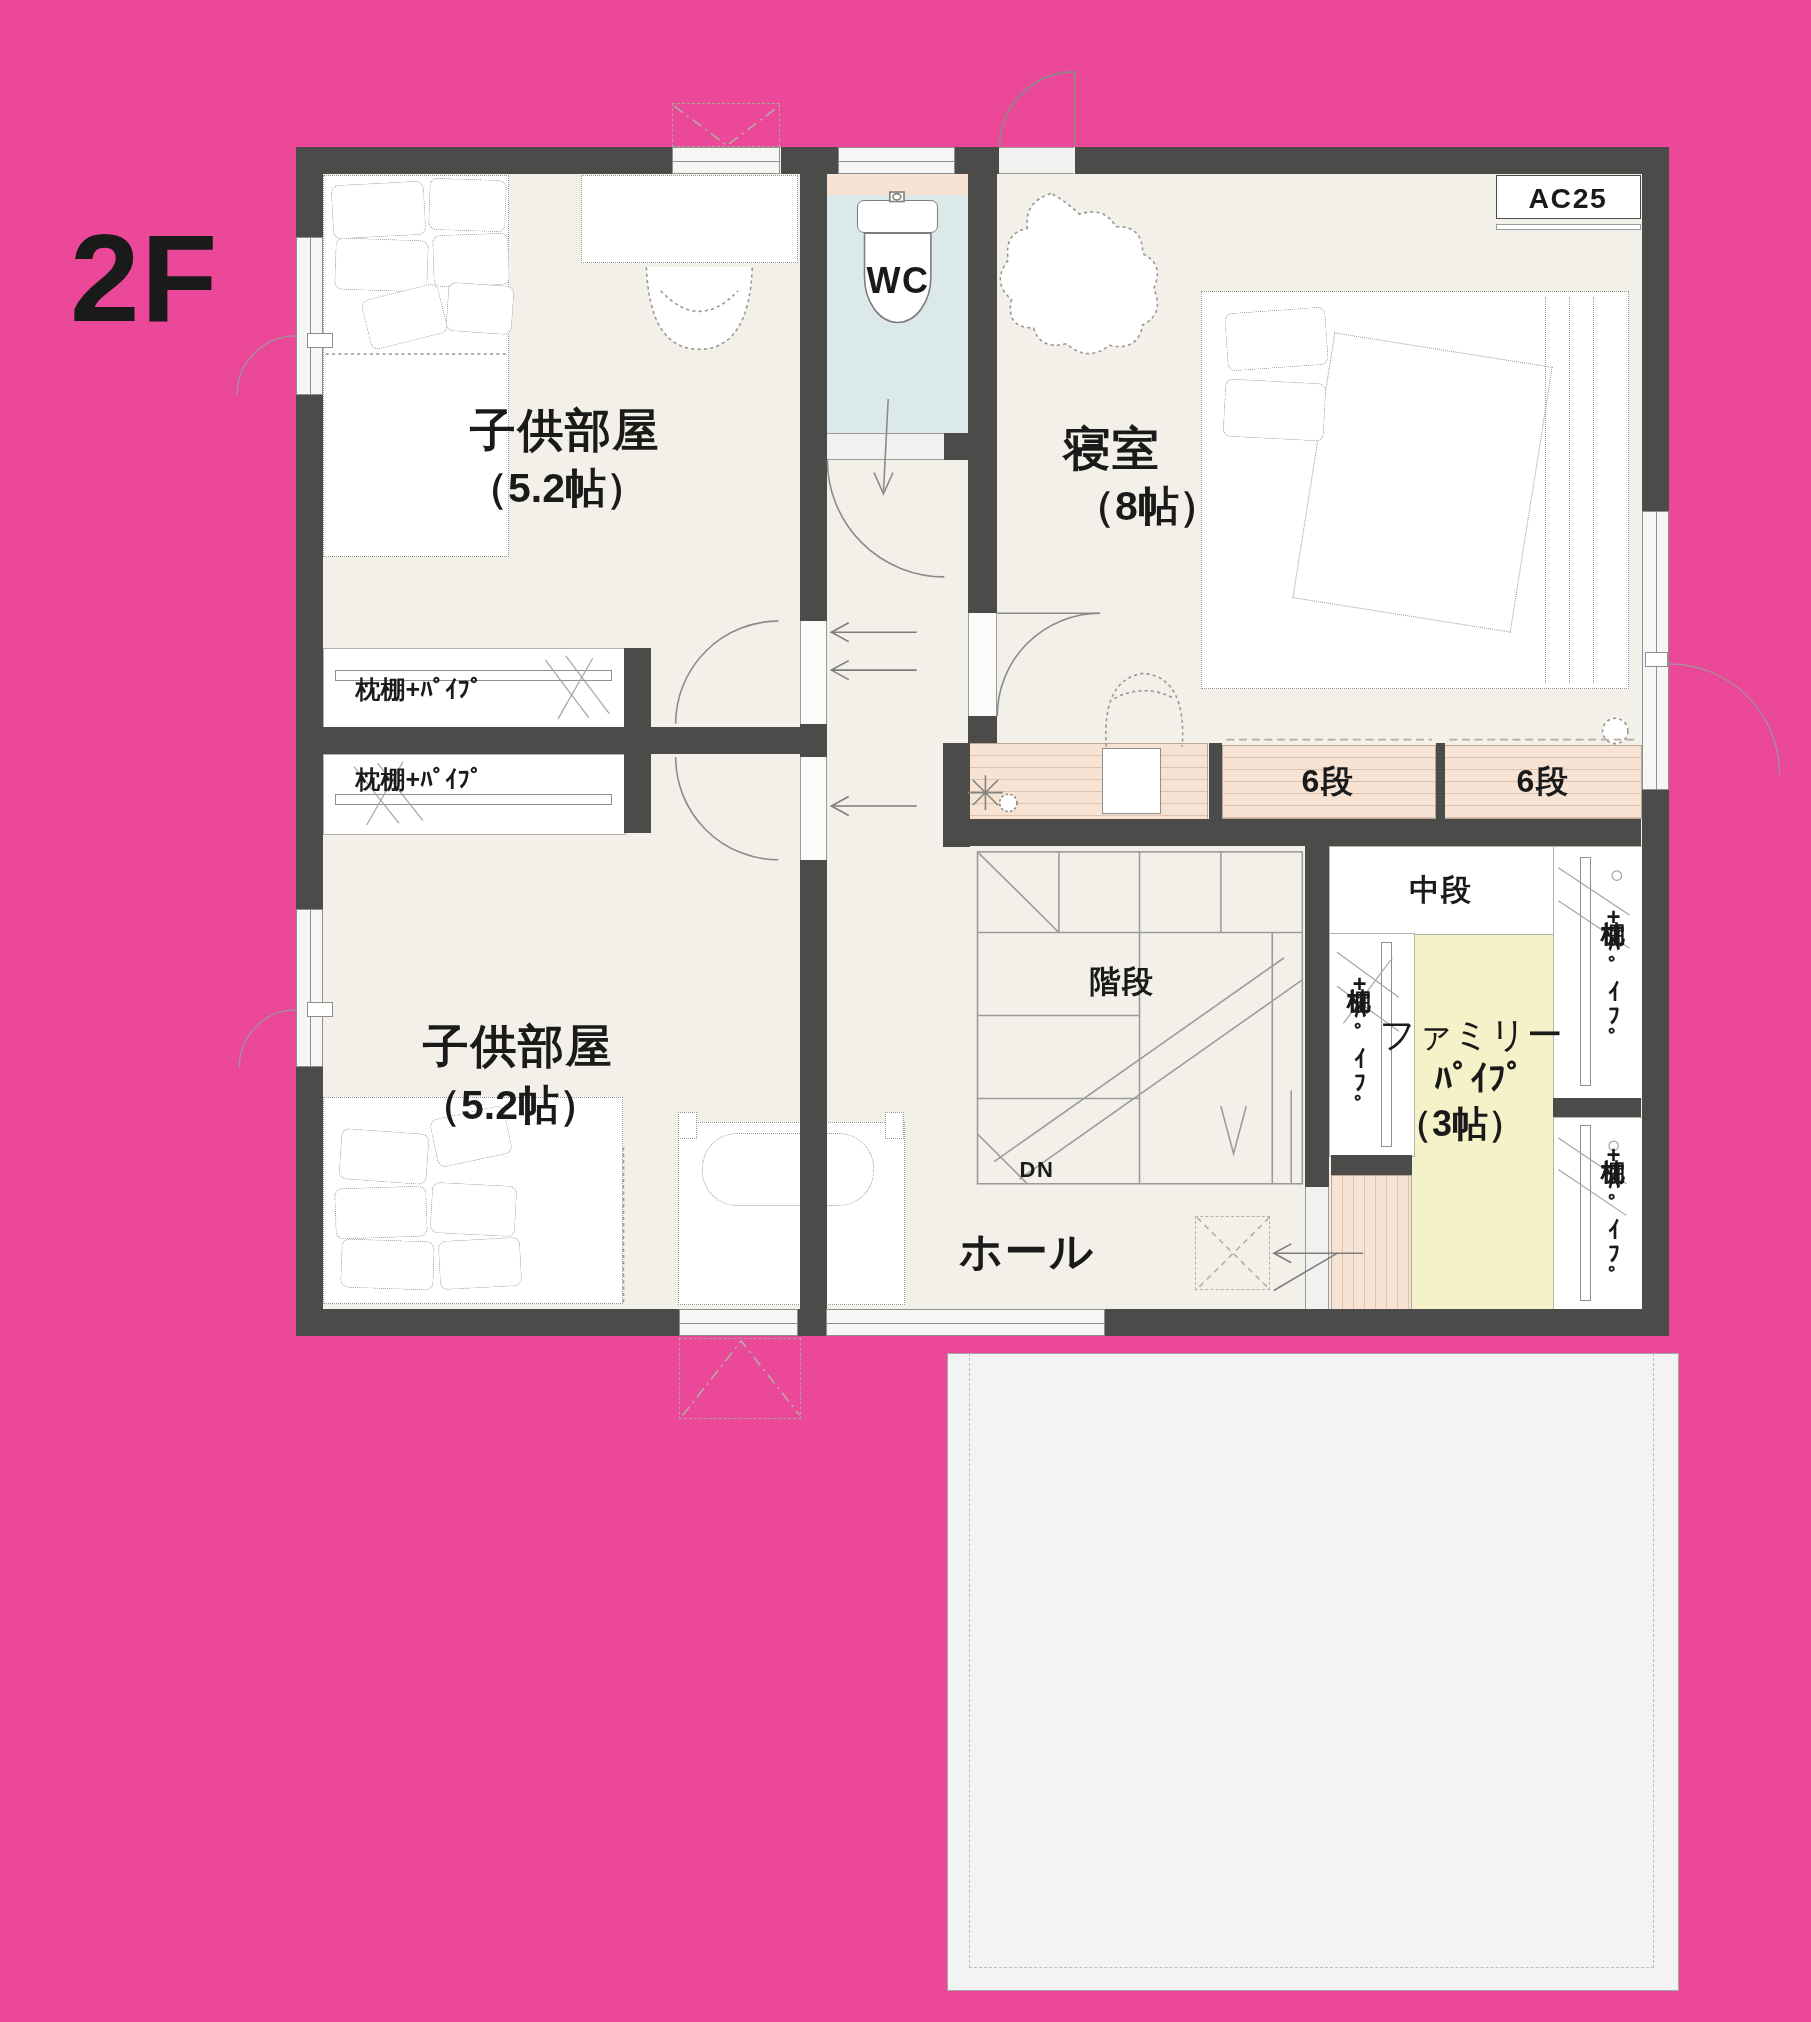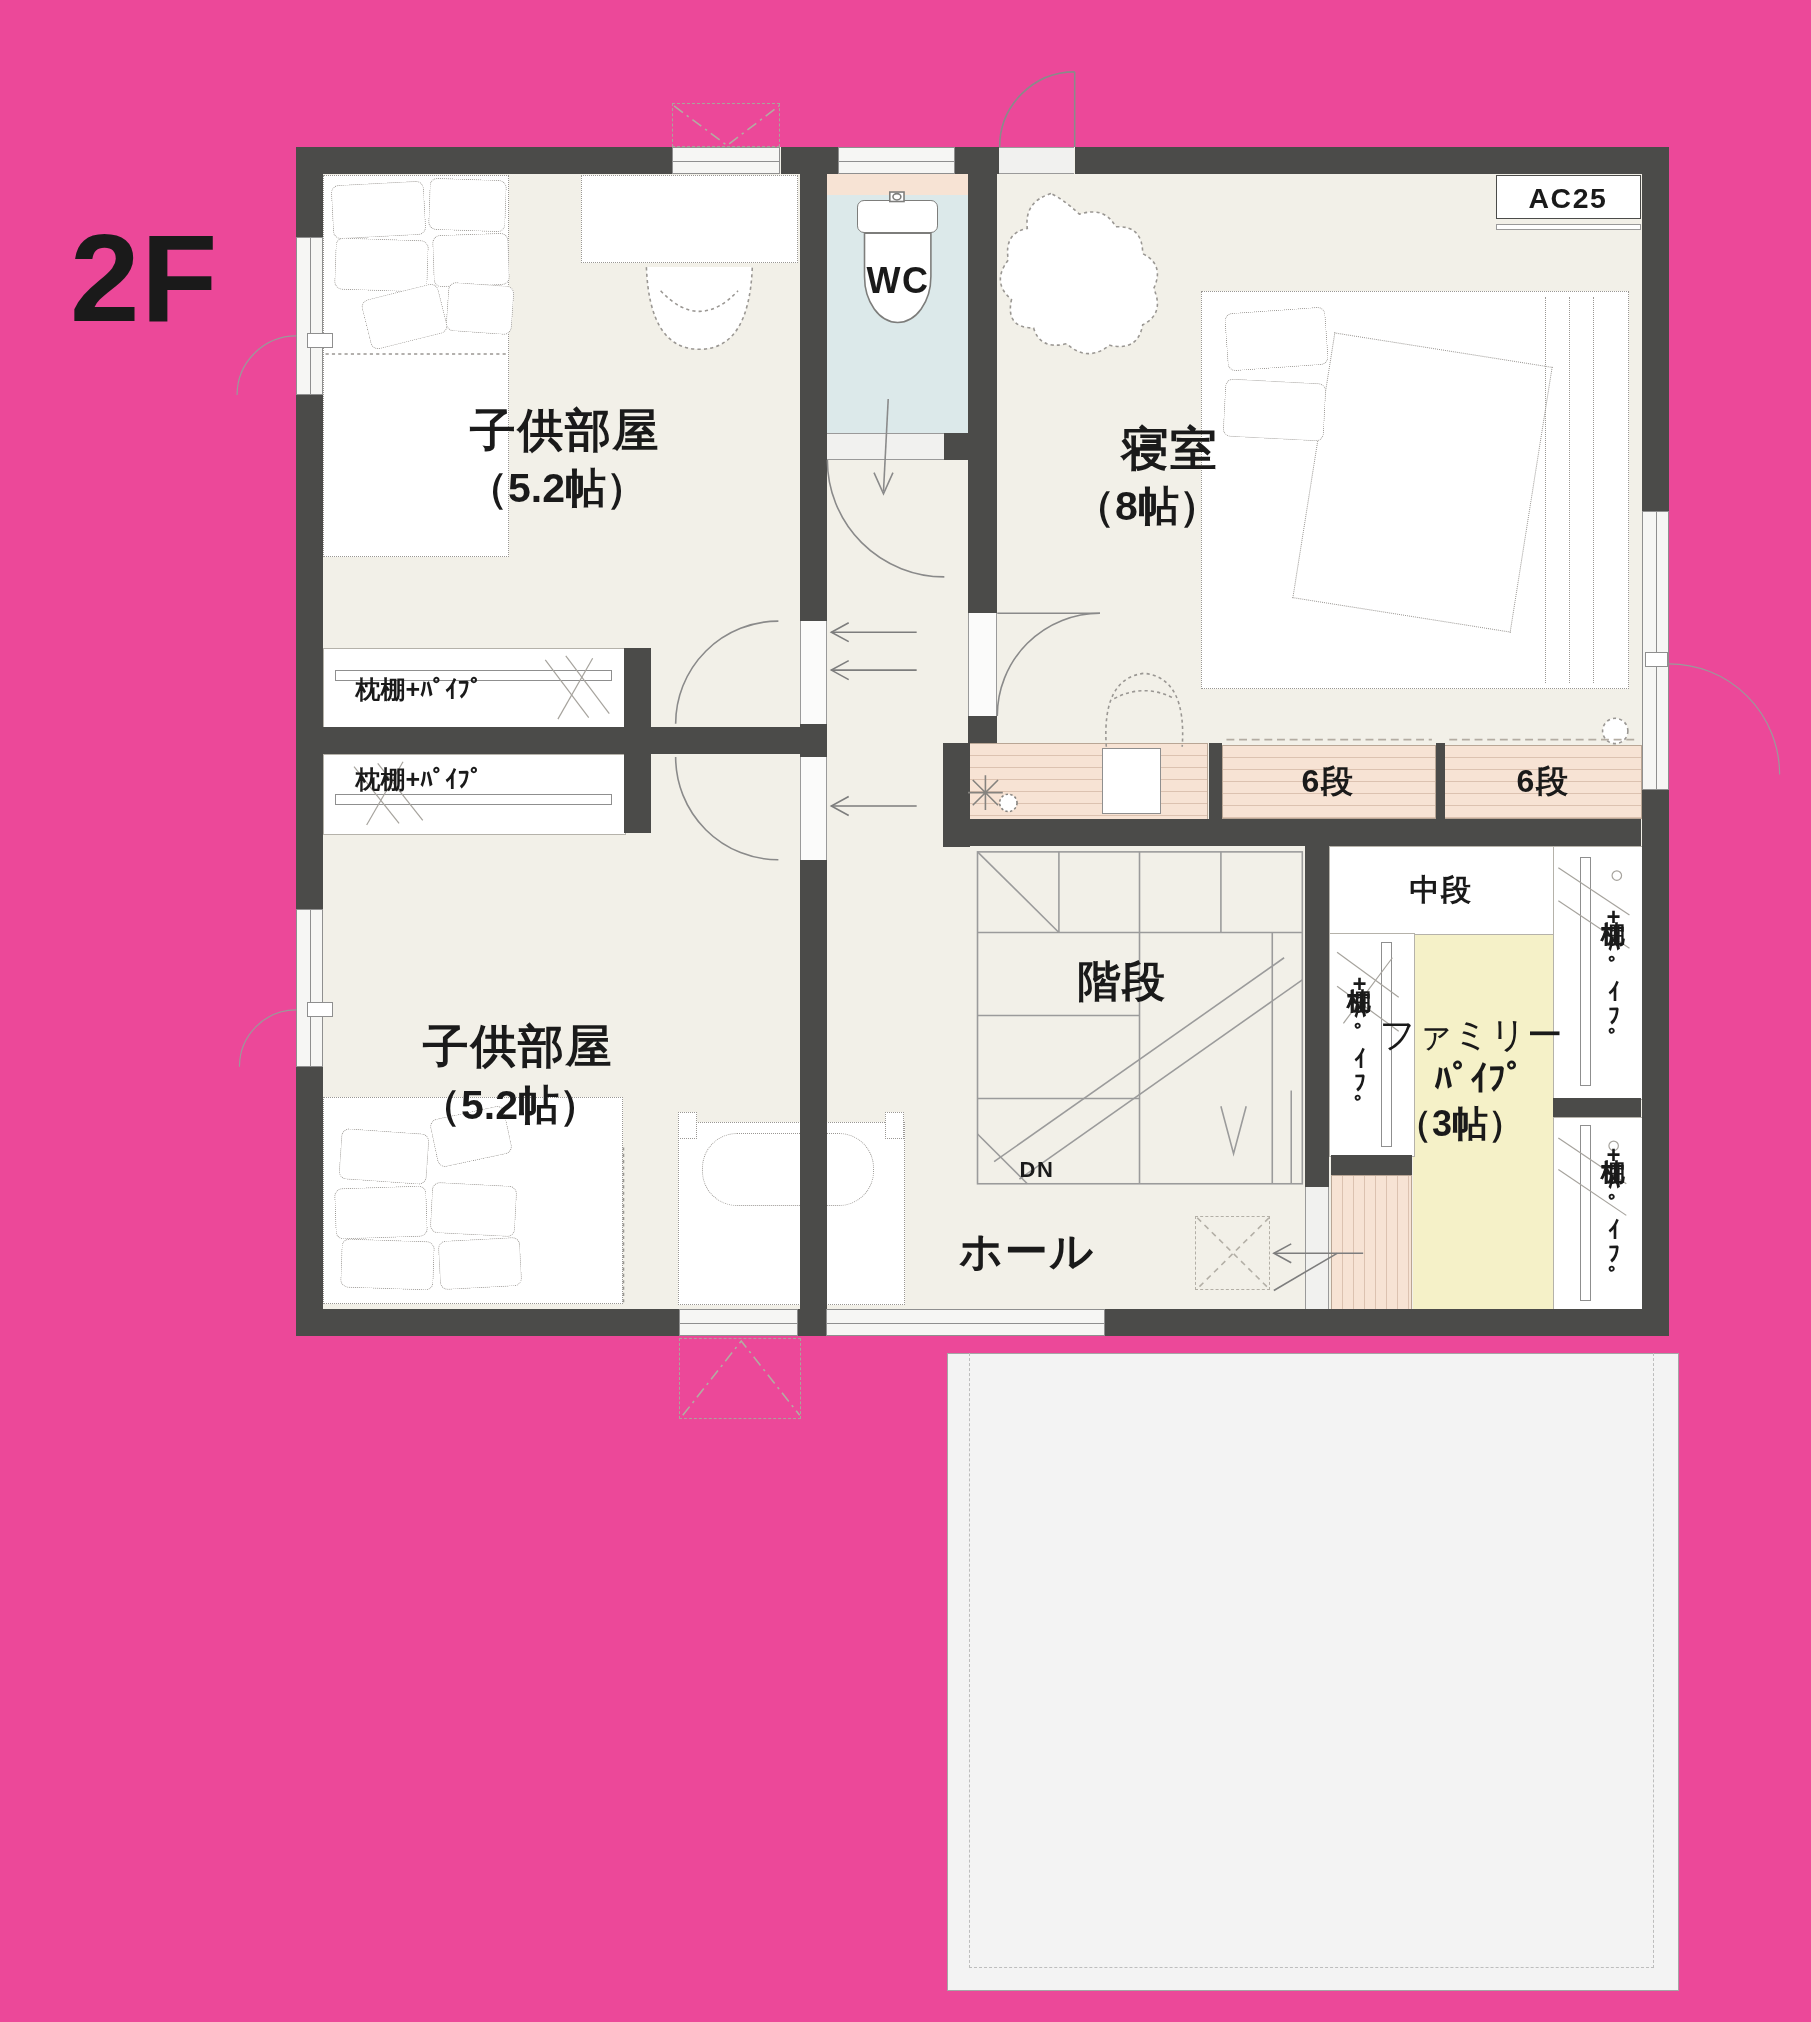--- a/index.html
+++ b/index.html
@@ -301,25 +301,25 @@
     <g stroke="#9a9793" stroke-width="2" stroke-dasharray="4,4" fill="none">
       <line x1="412" y1="448" x2="643" y2="448"></line>
       <line x1="789" y1="1452" x2="789" y2="1648"></line>
     </g>
   </svg>
 
   <div class="lbl" style="left:565px;top:431px;font-size:46px;font-weight:700;">子供部屋</div>
   <div class="lbl" style="left:557px;top:488px;font-size:41px;font-weight:700;letter-spacing:0;">（5.2帖）</div>
   <div class="lbl" style="left:518px;top:1047px;font-size:46px;font-weight:700;">子供部屋</div>
   <div class="lbl" style="left:510px;top:1105px;font-size:41px;font-weight:700;letter-spacing:0;">（5.2帖）</div>
-  <div class="lbl" style="left:1170px;top:449px;font-size:47px;font-weight:700;">寝室</div>
+  <div class="lbl" style="left:1112px;top:449px;font-size:47px;font-weight:700;">寝室</div>
   <div class="lbl" style="left:1147px;top:506px;font-size:41px;font-weight:700;letter-spacing:0;">（8帖）</div>
   <div class="lbl" style="left:898px;top:281px;font-size:36px;font-weight:700;">WC</div>
   <div class="lbl" style="left:1027px;top:1252px;font-size:43px;font-weight:700;">ホール</div>
-  <div class="lbl" style="left:1122px;top:982px;font-size:43px;font-weight:700;">階段</div>
+  <div class="lbl" style="left:1122px;top:982px;font-size:31px;font-weight:700;">階段</div>
   <div class="lbl" style="left:1037px;top:1170px;font-size:22px;font-weight:700;">DN</div>
   <div class="lbl" style="left:1568px;top:198px;font-size:28.4px;font-weight:700;">AC25</div>
   <div class="lbl" style="left:1328px;top:782px;font-size:32px;font-weight:700;">6段</div>
   <div class="lbl" style="left:1543px;top:782px;font-size:32px;font-weight:700;">6段</div>
   <div class="lbl" style="left:1441px;top:890px;font-size:30px;font-weight:700;">中段</div>
   <div class="lbl" style="left:419px;top:689px;font-size:25px;font-weight:700;letter-spacing:0;">枕棚+ﾊﾟｲﾌﾟ</div>
   <div class="lbl" style="left:419px;top:779px;font-size:25px;font-weight:700;letter-spacing:0;">枕棚+ﾊﾟｲﾌﾟ</div>
   <div class="vlbl" style="left:1359px;top:1043px;font-size:24px;font-weight:700;">枕棚+ﾊﾟｲﾌﾟ</div>
   <div class="vlbl" style="left:1613px;top:976px;font-size:24px;font-weight:700;">枕棚+ﾊﾟｲﾌﾟ</div>
   <div class="vlbl" style="left:1613px;top:1214px;font-size:24px;font-weight:700;">枕棚+ﾊﾟｲﾌﾟ</div>

